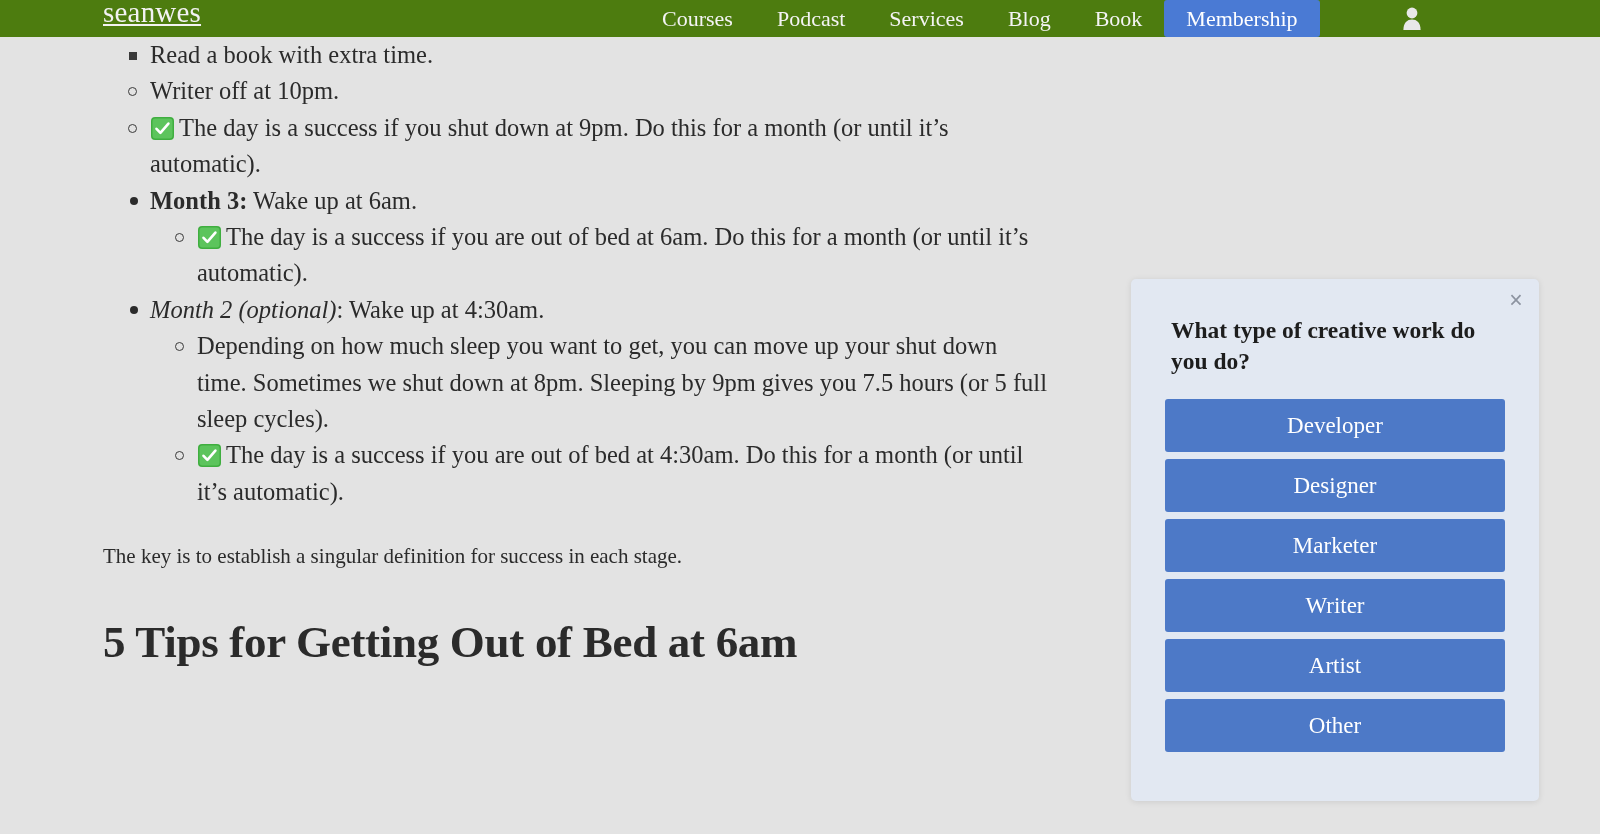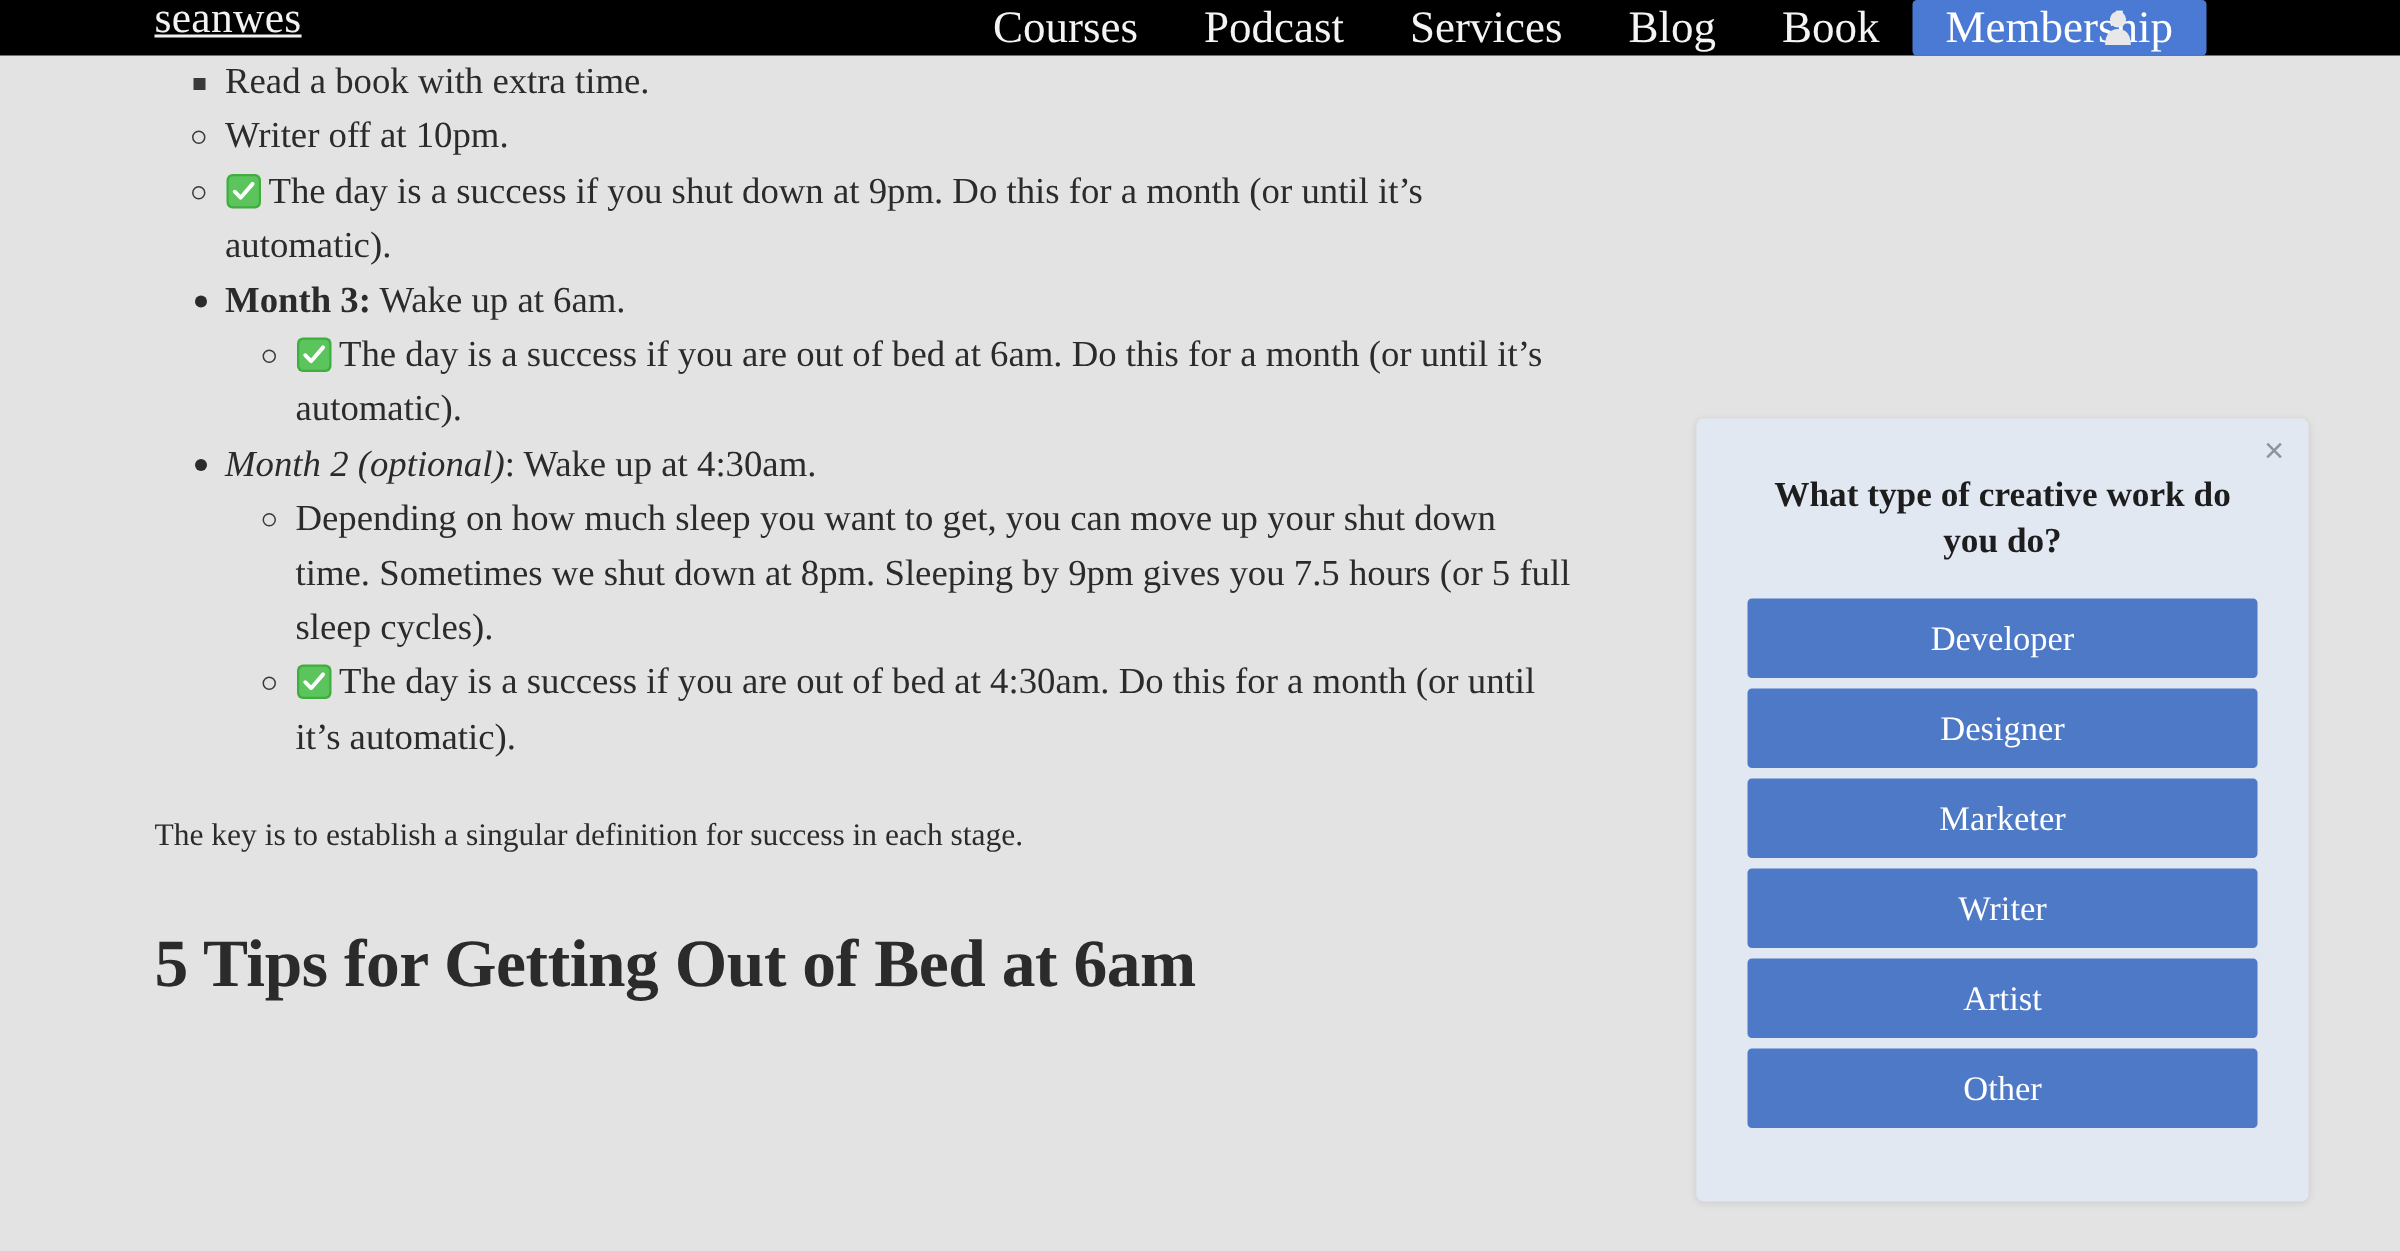--- a/index.html
+++ b/index.html
@@ -16,21 +16,21 @@
     color: #2b2b2b;
     position: relative;
   }
 
   
   .navbar {
     position: absolute;
     top: 0; left: 0;
     width: 1600px;
     height: 37px;
-    background: #000000;
+    background: #4d7c0f;
     display: flex;
     align-items: center;
     z-index: 50;
   }
   .nav-logo {
     position: absolute;
     left: 103px;
     top: -4px;
     font-size: 29px;
     font-weight: 400;
@@ -42,21 +42,21 @@
     position: absolute;
     left: 640px;
     top: 0;
     height: 37px;
     display: flex;
     align-items: center;
     gap: 0px;
   }
   .nav-link {
     color: #f4f4f4;
-    font-size: 30px;
+    font-size: 22px;
     padding: 5px 22px;
     text-decoration: none;
     white-space: nowrap;
     line-height: 27px;
     text-align: right;
   }
   .nav-link.active {
     background: #4a7ad4;
     border-radius: 3px;
     color: #ffffff;
@@ -180,21 +180,20 @@
     align-items: center;
     justify-content: center;
     color: #8c93a0;
     font-size: 23px;
     line-height: 1;
     font-family: "Liberation Sans", sans-serif;
     cursor: pointer;
   }
   .modal-title {
     padding: 36px 40px 0 40px;
-    text-align: center;
     font-size: 23.5px;
     font-weight: 700;
     line-height: 31px;
     color: #1d1d1d;
   }
   .modal-options {
     margin-top: 22px;
     padding: 0 34px;
     display: flex;
     flex-direction: column;

